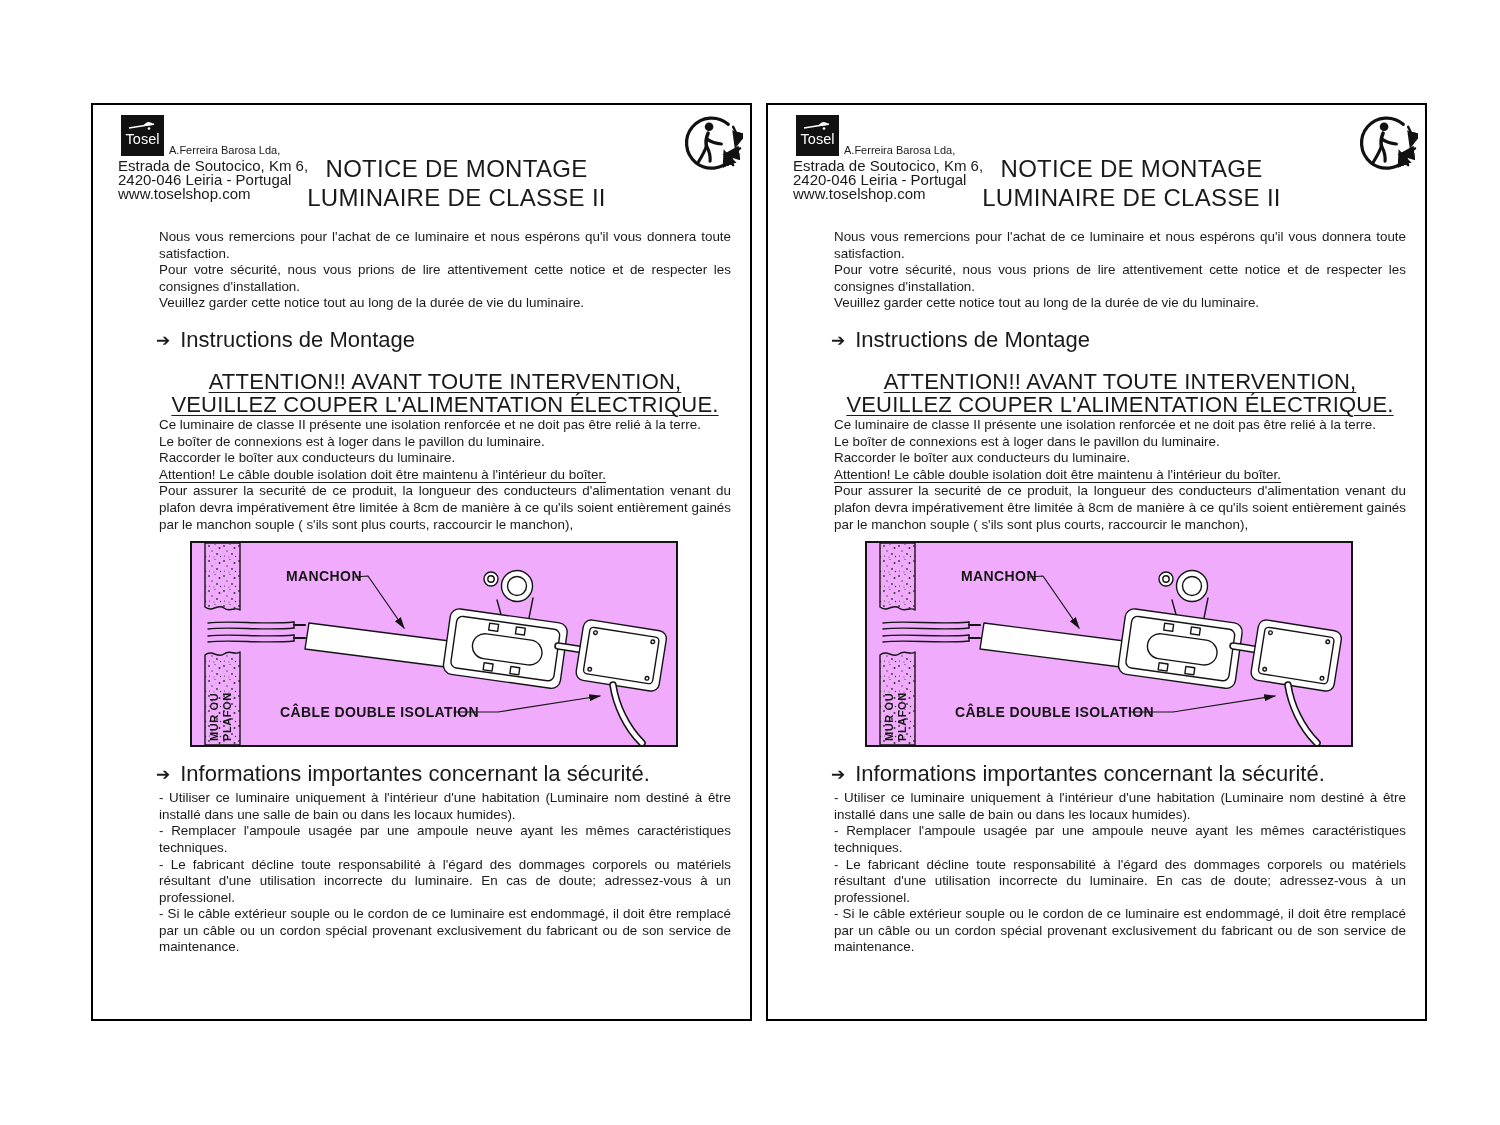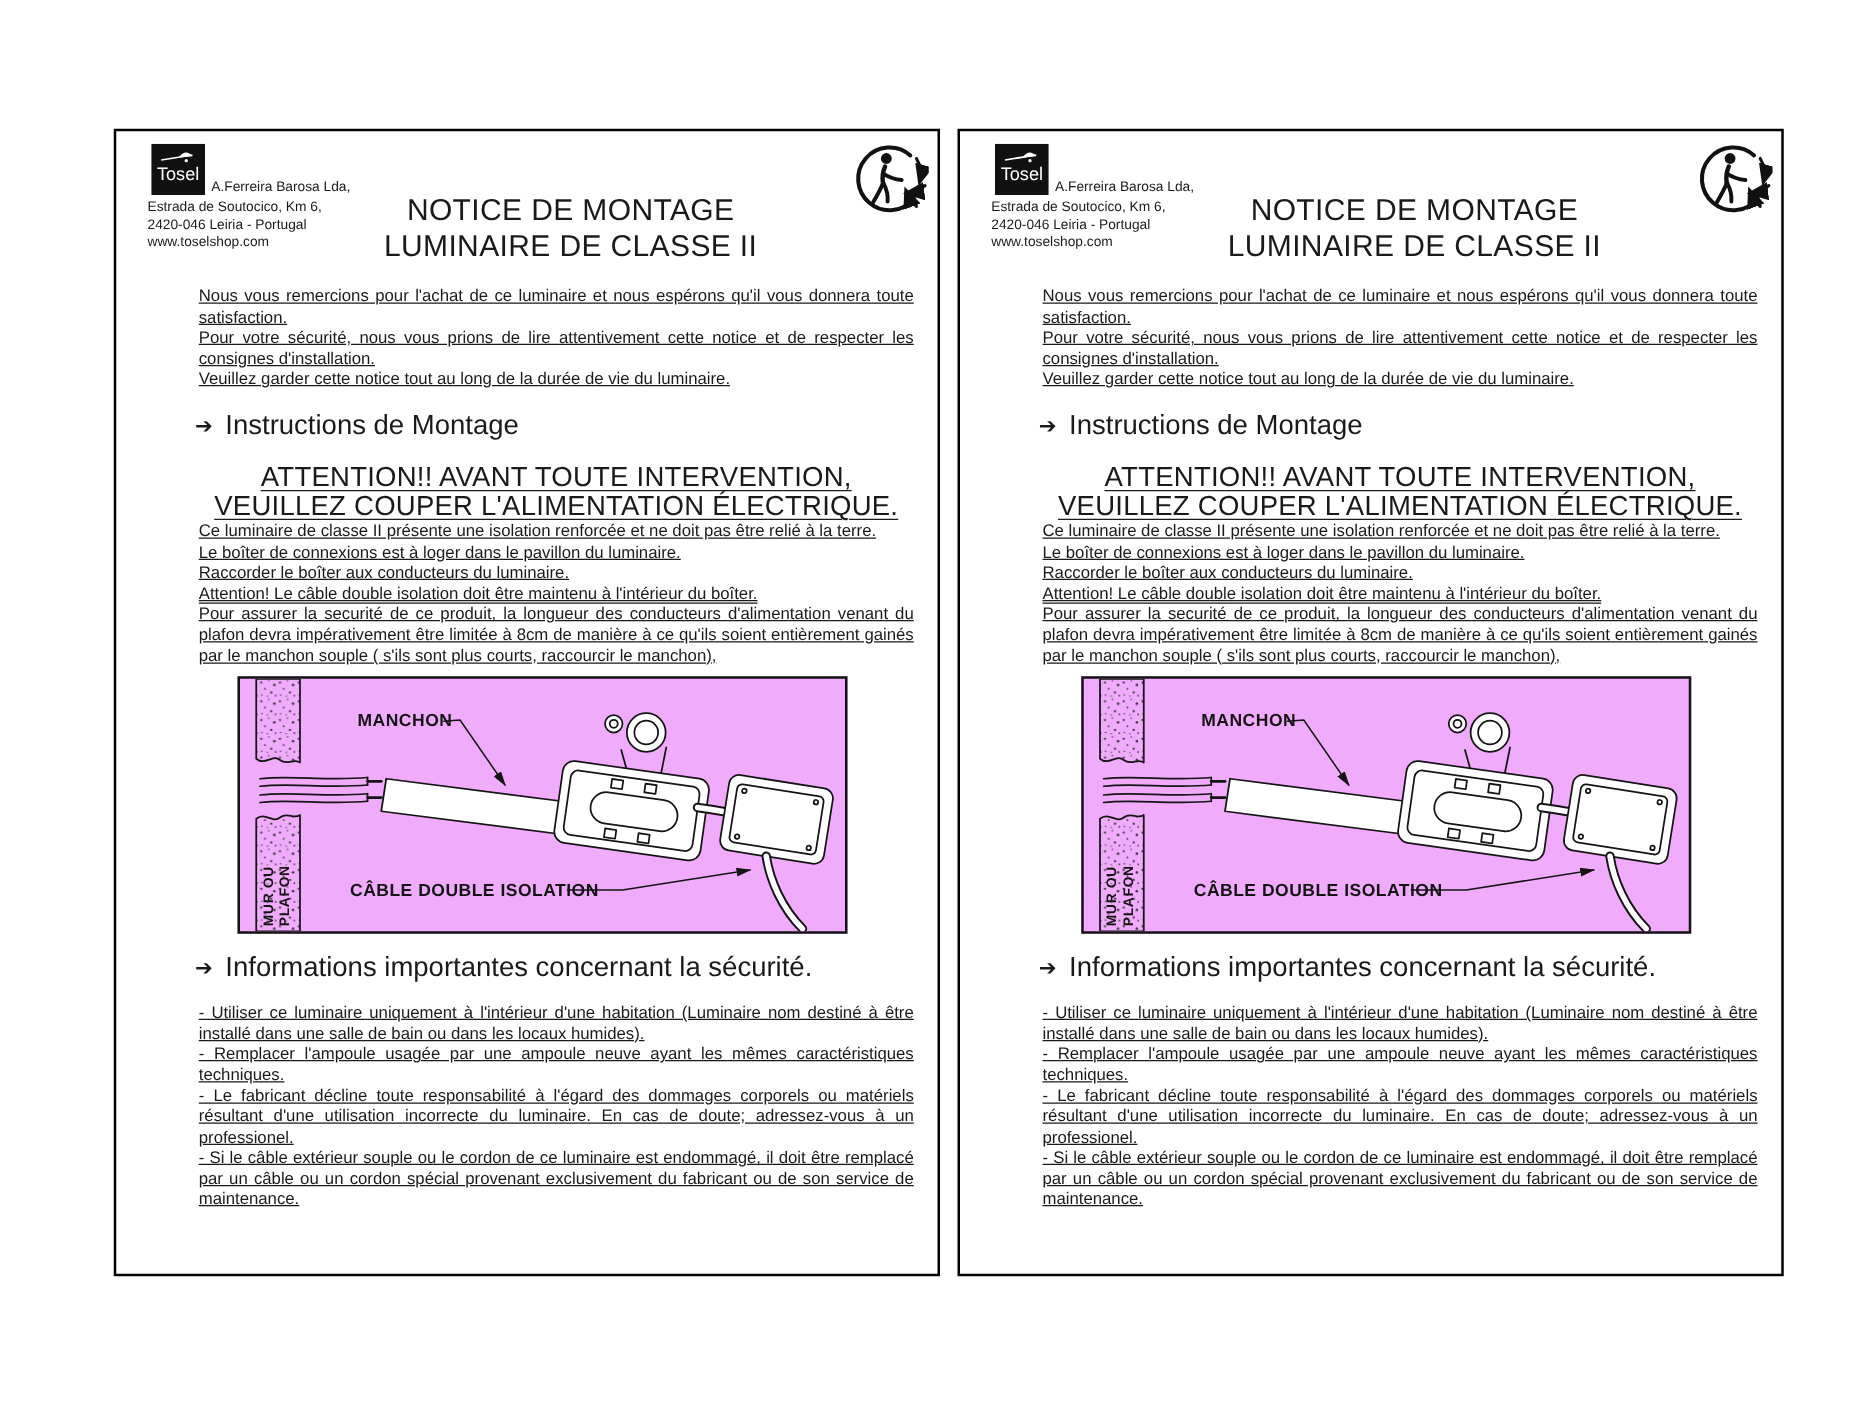--- a/index.html
+++ b/index.html
@@ -6,43 +6,43 @@
   body{width:1500px;height:1125px;position:relative;font-family:"Liberation Sans",sans-serif;color:#1a1a1a;-webkit-font-smoothing:antialiased;}
   .canvas{position:absolute;inset:0;background:#ffffff;}
   .page{position:absolute;top:103px;width:637px;height:914px;border:2px solid #000;background:#ffffff;overflow:hidden;padding-left:20px;}
   .page.first{left:91px;}
   .page.second{left:766px;}
 
   
   .hdr{position:relative;height:118px;}
   .logo{position:absolute;left:8px;top:10px;width:43px;height:41px;}
   .co1{position:absolute;left:56px;top:39px;font-size:11px;line-height:13px;}
-  .co-block{position:absolute;left:5px;top:54px;font-size:11px;line-height:14px;}
+  .co-block{position:absolute;left:5px;top:54px;font-size:15px;line-height:14px;}
   .title{position:absolute;left:120px;right:70px;top:50px;text-align:center;font-size:24px;line-height:28.5px;letter-spacing:0.3px;white-space:nowrap;}
   .triman{position:absolute;right:7px;top:9px;width:59px;height:59px;}
 
   
-  p.body{margin:0 19px 0 46px;font-size:13.4px;line-height:16.6px;text-align:justify;text-decoration:underline;}
+  p.body{margin:0 19px 0 46px;font-size:13.4px;line-height:16.6px;text-align:justify;}
   p.mt{}
   .sec{margin:15px 19px 0 43px;font-size:22px;font-weight:400;line-height:26px;display:flex;align-items:center;}
   .sec .arr{font-size:17px;margin-right:10px;position:relative;top:1px;}
   .warn{margin:17px 19px 0 46px;text-align:center;font-size:22px;line-height:23.5px;letter-spacing:0.2px;white-space:nowrap;}
   .u{text-decoration:underline;text-underline-offset:3px;text-decoration-thickness:1.4px;}
   .cable-warn{margin-top:17px;}
   .length-note{margin-top:16px;}
 
   
   .figure{margin:8px 0 0 77px;width:484px;height:202px;border:2px solid #141414;background:#f0abfc;font-weight:bold;}
   .figure svg{display:block;width:100%;height:100%;}
   .figlbl{font-family:"Liberation Sans",sans-serif;font-size:14px;fill:#141414;letter-spacing:0.4px;}
   .figlbl.small{font-size:11px;letter-spacing:0.6px;}
 
   .sec2{margin-top:14px;}
   .safety p.body{margin-top:0;}
-  .safety p.body.first-s{margin-top:15px;}
+  .safety p.body.first-s{margin-top:3px;}
 </style>
 </head>
 <body>
 
 <div class="canvas">
 
   <section class="page first">
 
     <header class="hdr">
       <svg class="logo" viewBox="0 0 43 41">

